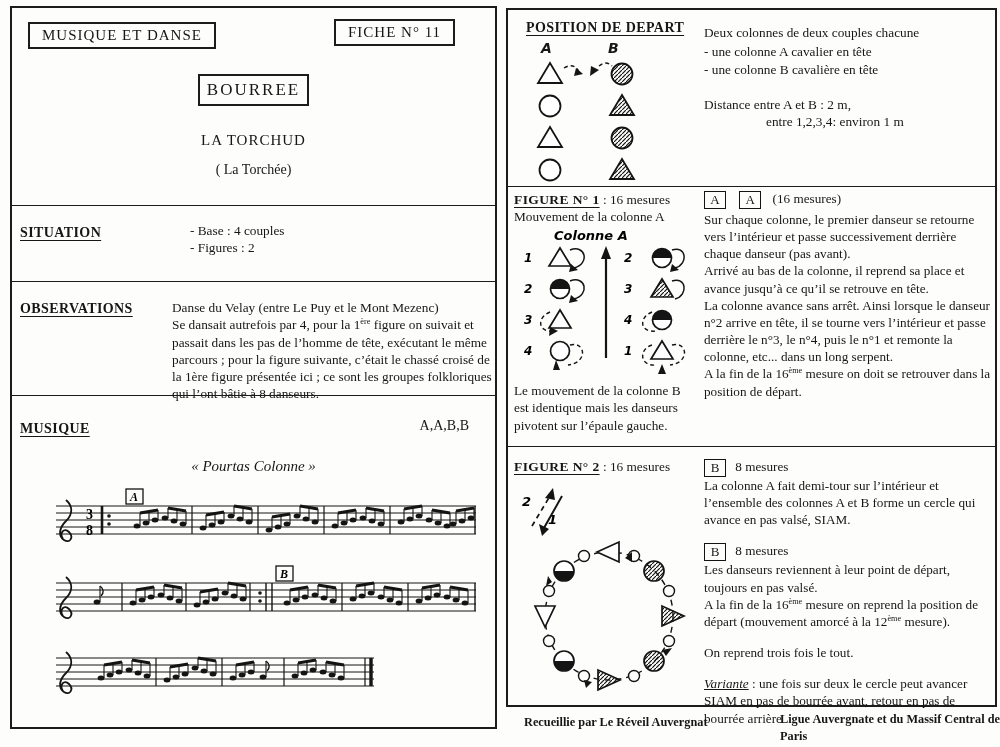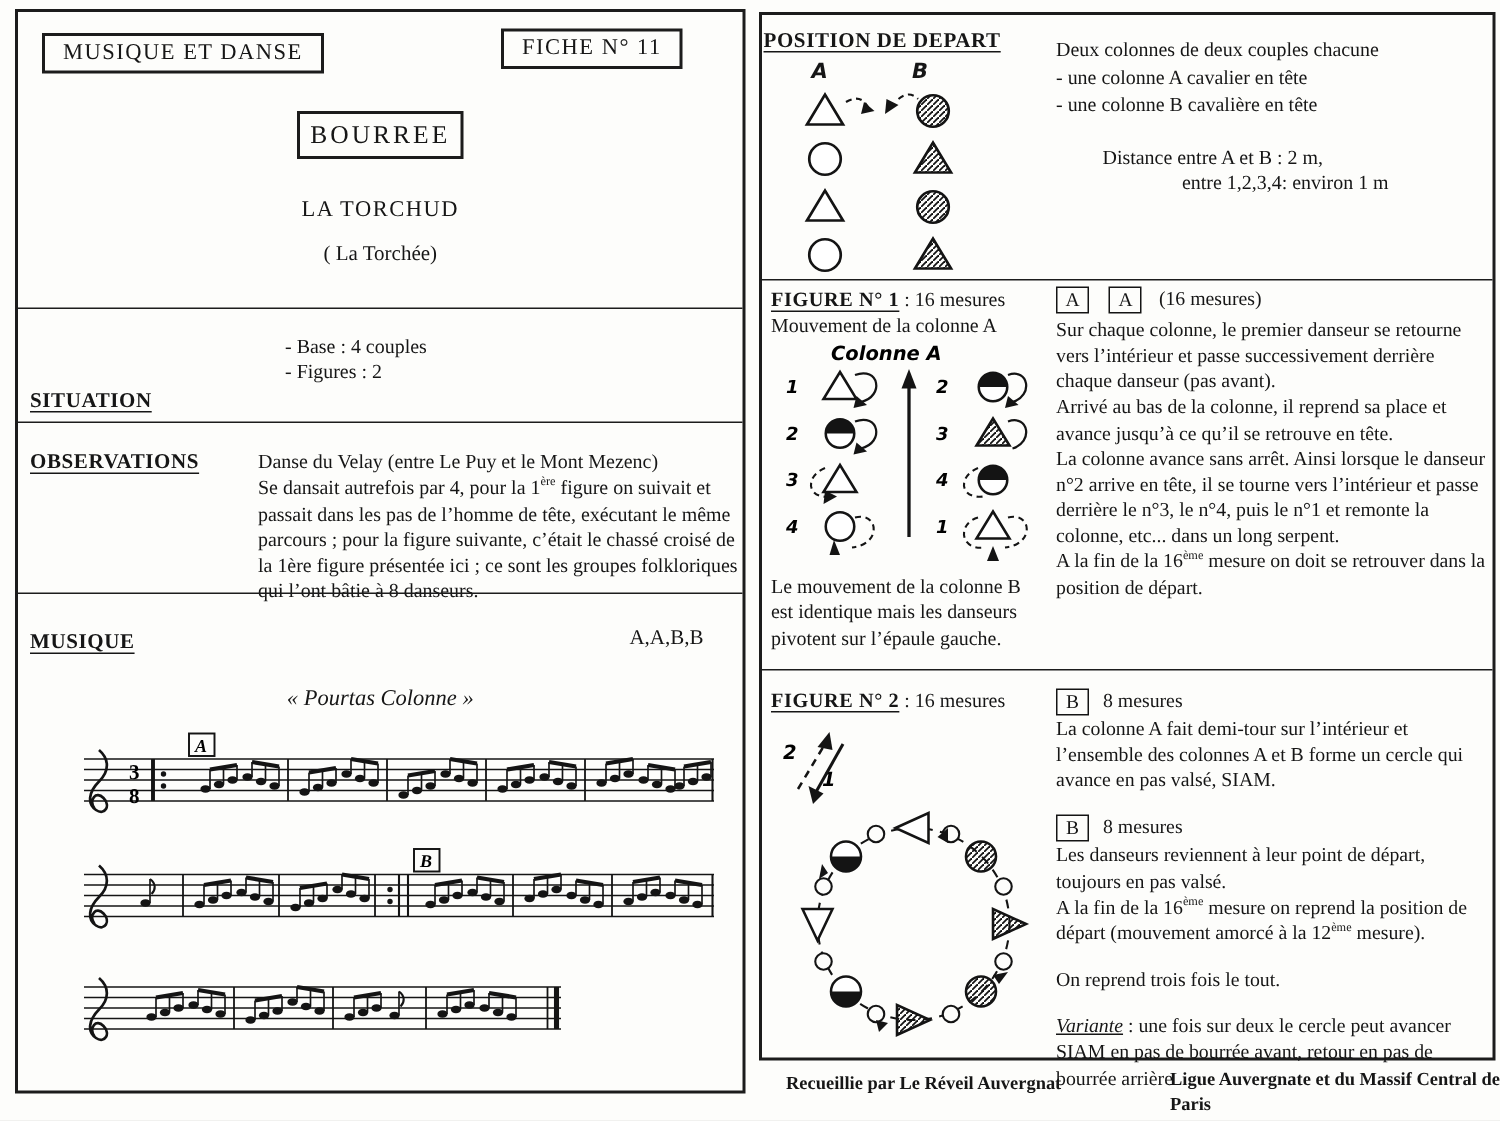--- a/index.html
+++ b/index.html
@@ -40,21 +40,21 @@
 
     <div class="ctr" style="top:66px;">
       <span class="labelbox" style="position:static;display:inline-block;font-size:17px;letter-spacing:2px;padding:4px 7px;">BOURREE</span>
     </div>
 
     <div class="ctr" style="top:124px;font-size:15px;letter-spacing:1px;">LA TORCHUD</div>
     <div class="ctr" style="top:154px;font-size:14px;">( La Torchée)</div>
 
     <div class="hr" style="top:197px;"></div>
 
-    <div class="uhead" style="position:absolute;left:8px;top:217px;margin-top:35px;">SITUATION</div>
+    <div class="uhead" style="position:absolute;left:8px;top:217px;">SITUATION</div>
     <div class="txt" style="position:absolute;left:178px;top:214px;">
       <div>- Base : 4 couples</div>
       <div>- Figures : 2</div>
     </div>
 
     <div class="hr" style="top:273px;"></div>
 
     <div class="uhead" style="position:absolute;left:8px;top:293px;">OBSERVATIONS</div>
     <div class="txt" style="position:absolute;left:160px;top:291px;width:322px;">
       <div>Danse du Velay (entre Le Puy et le Mont Mezenc)</div>
@@ -161,21 +161,21 @@
         <use href="#ga" x="254" y="176"></use>
           <use href="#gd" x="282" y="178"></use>
         <path d="M327 170 V198" stroke="#141414" stroke-width="1.2"></path>
         <path d="M333 170 V198" stroke="#141414" stroke-width="3.4"></path>
       </g>
     </svg>
   </div>
 
   <div class="panel" id="rightPanel">
 
-    <div class="uhead" style="position:absolute;left:1px;top:10px;">POSITION DE DEPART</div>
+    <div class="uhead" style="position:absolute;left:18px;top:10px;">POSITION DE DEPART</div>
     <div class="hand" style="position:absolute;left:33px;top:30px;font-size:14px;font-weight:bold;">A</div>
     <div class="hand" style="position:absolute;left:100px;top:30px;font-size:14px;font-weight:bold;">B</div>
 
     <svg style="position:absolute;left:14px;top:48px;" width="145" height="126" viewBox="0 0 145 126">
       <defs>
         <pattern id="hp" patternUnits="userSpaceOnUse" width="4" height="4">
           <path d="M0 4 L4 0" stroke="#141414" stroke-width="1.2"></path>
         </pattern>
       </defs>
       <polygon points="16,25 40,25 28,5" fill="#fff" stroke="#141414" stroke-width="1.8"></polygon>
@@ -189,22 +189,22 @@
       <polygon points="16,89 40,89 28,69" fill="#fff" stroke="#141414" stroke-width="1.8"></polygon>
       <circle cx="100" cy="80" r="10.5" fill="url(#hp)" stroke="#141414" stroke-width="1.8"></circle>
       <circle cx="28" cy="112" r="10.5" fill="#fff" stroke="#141414" stroke-width="1.8"></circle>
       <polygon points="88,121 112,121 100,101" fill="url(#hp)" stroke="#141414" stroke-width="1.8"></polygon>
     </svg>
 
     <div class="txt" style="position:absolute;left:196px;top:14px;width:284px;">
       <div>Deux colonnes de deux couples chacune</div>
       <div style="margin-top:2px;">- une colonne A cavalier en tête</div>
       <div>- une colonne B cavalière en tête</div>
-      <div style="margin-top:18px;margin-left:31px;">Distance entre A et B : 2 m,</div>
-      <div style="margin-left:84px;">entre 1,2,3,4: environ 1 m</div>
+      <div style="margin-top:18px;">Distance entre A et B : 2 m,</div>
+      <div style="margin-left:62px;">entre 1,2,3,4: environ 1 m</div>
     </div>
 
     <div class="hr" style="top:176px;"></div>
 
     <div class="txt" style="position:absolute;left:6px;top:181px;white-space:nowrap;">
       <span class="uhead" style="font-size:13.5px;">FIGURE N° 1</span><span> : 16 mesures</span>
     </div>
     <div class="txt" style="position:absolute;left:6px;top:198px;">Mouvement de la colonne A</div>
 
     <svg style="position:absolute;left:8px;top:218px;" width="182" height="154" viewBox="0 0 182 154">

